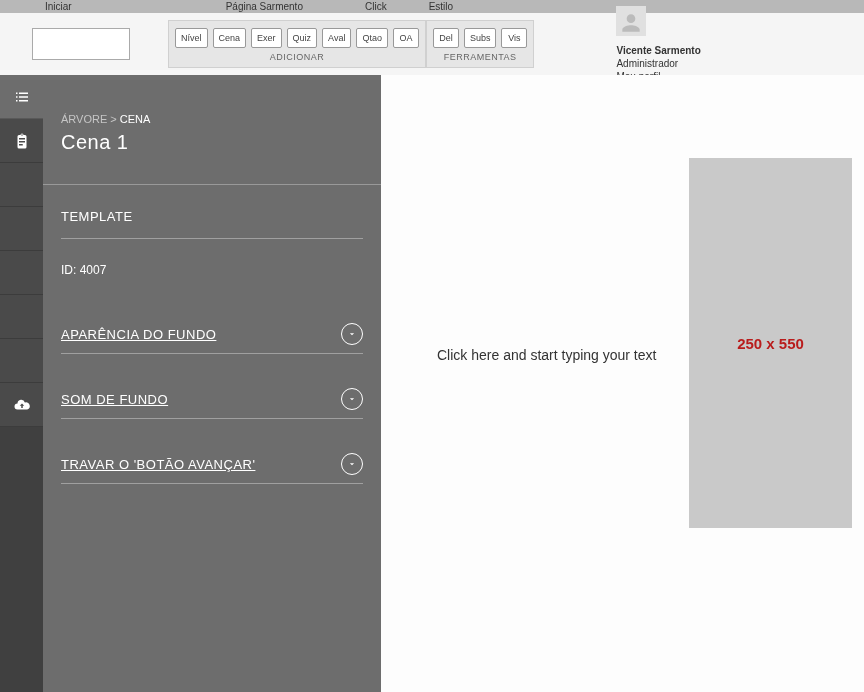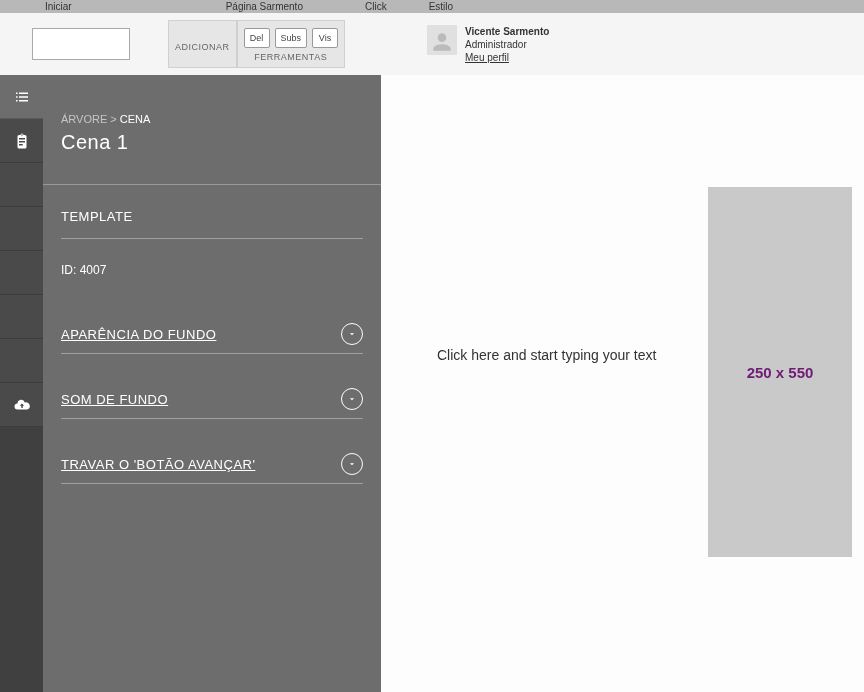--- a/index.html
+++ b/index.html
@@ -14,21 +14,21 @@
 .menubar .spacer4 { width: 26px; }
 
 
 .header { height: 62px; background: #f5f5f5; display: flex; align-items: center; }
 .logo-box { width: 98px; height: 32px; border: 1px solid #aaa; background: #fff; margin-left: 32px; }
 .toolgroup { border: 1px solid #d0d0d0; background: #e6e6e6; margin-left: 38px; height: 48px; display: flex; flex-direction: column; align-items: center; justify-content: center; padding: 4px 6px 2px 6px; }
 .toolgroup + .toolgroup { margin-left: 0; }
 .toolgroup .row { display: flex; gap: 5px; }
 .tool-btn { border: 1px solid #999; background: #fff; font-size: 9px; color: #444; height: 20px; padding: 0 5px; display: flex; align-items: center; justify-content: center; border-radius: 2px; cursor: pointer; min-width: 26px; }
 .toolgroup .lbl { font-size: 9px; color: #666; margin-top: 4px; letter-spacing: 0.5px; }
-.userarea { display: flex; align-items: flex-start; margin-left: 82px; gap: 8px; }
+.userarea { display: flex; align-items: flex-start; margin-left: 82px; gap: 8px; flex-direction: column; }
 .avatar { width: 30px; height: 30px; background: #e0e0e0; display: flex; align-items: flex-end; justify-content: center; }
 .avatar svg { width: 26px; height: 26px; fill: #bbb; }
 .userinfo { font-size: 10px; color: #333; line-height: 13px; }
 .userinfo .name { font-weight: bold; }
 .userinfo .profile { text-decoration: underline; cursor: pointer; }
 
 
 .main { display: flex; height: 617px; }
 .iconrail { width: 43px; background: #4a4a4a; display: flex; flex-direction: column; }
 .iconrail .cell { height: 44px; display: flex; align-items: center; justify-content: center; border-bottom: 1px solid rgba(0,0,0,0.18); cursor: pointer; }
@@ -44,40 +44,49 @@
 .panel .sect-title { font-size: 13px; letter-spacing: 0.5px; margin-bottom: 6px; }
 .panel .rule { border-bottom: 1px solid rgba(255,255,255,0.35); margin: 0 18px; }
 .panel .idline { font-size: 12px; padding: 24px 18px 12px 18px; }
 .panel .acc { display: flex; align-items: center; justify-content: space-between; padding: 34px 18px 8px 18px; text-decoration: underline; }
 .panel .acc .txt { font-size: 13px; letter-spacing: 0.5px; }
 .panel .acc .chev { width: 22px; height: 22px; border: 1px solid #fff; border-radius: 50%; display: flex; align-items: center; justify-content: center; cursor: pointer; }
 .panel .acc .chev svg { width: 10px; height: 10px; fill: #fff; }
 
 .canvas { flex: 1; background: #fdfdfd; position: relative; }
 .canvas .text-ph { position: absolute; left: 56px; top: 272px; font-size: 14px; color: #333; }
-.canvas .imgph { position: absolute; right: 12px; top: 112px; width: 144px; height: 370px; background: #c9c9c9; display: flex; align-items: center; justify-content: center; color: #701a75; font-size: 15px; font-weight: bold; }
+.canvas .imgph { position: absolute; right: 12px; top: 83px; width: 163px; height: 370px; background: #c9c9c9; display: flex; align-items: center; justify-content: center; color: #b91c1c; font-size: 15px; font-weight: bold; }
 </style>
 </head>
 <body>
 
 <div class="menubar">
   <span class="spacer1"></span>
   <span class="item">Iniciar</span>
   <span class="spacer2"></span>
   <span class="item">Página Sarmento</span>
   <span class="spacer3"></span>
   <span class="item">Click</span>
   <span class="spacer4"></span>
   <span class="item">Estilo</span>
 </div>
 
 <div class="header">
   <div class="logo-box"></div>
 
   <div class="toolgroup">
+    <div class="row">
+      <div class="tool-btn">Nível</div>
+      <div class="tool-btn">Cena</div>
+      <div class="tool-btn">Exer</div>
+      <div class="tool-btn">Quiz</div>
+      <div class="tool-btn">Aval</div>
+      <div class="tool-btn">Qtao</div>
+      <div class="tool-btn">OA</div>
+    </div>
     <div class="lbl">ADICIONAR</div>
   </div>
 
   <div class="toolgroup">
     <div class="row">
       <div class="tool-btn">Del</div>
       <div class="tool-btn">Subs</div>
       <div class="tool-btn">Vis</div>
     </div>
     <div class="lbl">FERRAMENTAS</div>

